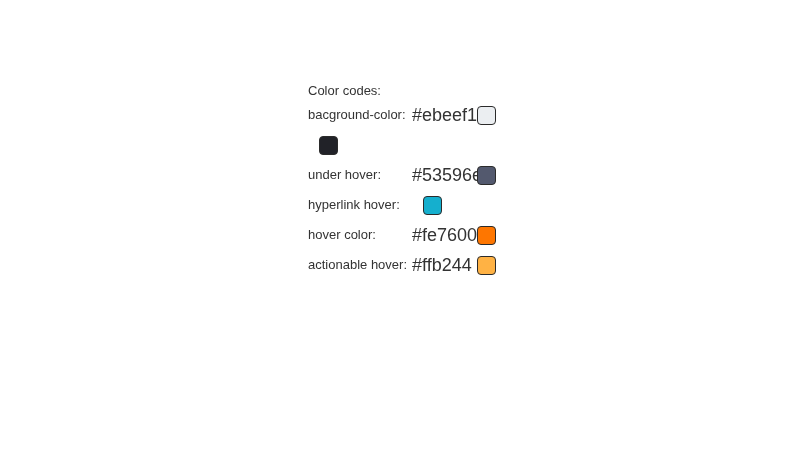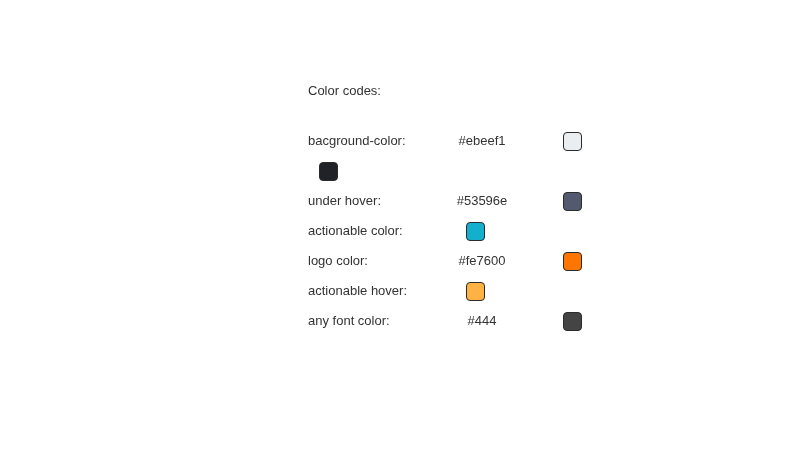--- a/index.html
+++ b/index.html
@@ -19,50 +19,49 @@
     position: absolute;
     left: 308px;
     top: 82px;
     width: 200px;
   }
 
   #panel-heading {
     font-size: 13px;
     line-height: 18px;
     color: #333333;
-    margin: 0 0 26px 0;
+    margin: 0 0 0 0;
     font-weight: normal;
     white-space: nowrap;
   }
 
   .color-row {
     display: flex;
     align-items: center;
     height: 30px;
-    gap: 43px;
   }
 
   .row-label {
     font-size: 13px;
     line-height: 30px;
     color: #333333;
     white-space: nowrap;
     flex: 0 0 auto;
     width: 104px;
     text-align: left;
   }
 
   .row-hex {
-    font-size: 13px;
+    font-size: 18px;
     line-height: 30px;
     color: #333333;
     white-space: nowrap;
     flex: 0 0 auto;
     width: 54px;
-    text-align: center;
+    text-align: right;
   }
 
   .row-swatch {
     flex: 0 0 auto;
     width: 17px;
     height: 17px;
     margin-left: 11px;
     border: 1.5px solid #2b2b2b;
     border-radius: 4px;
     box-sizing: content-box;
@@ -83,32 +82,28 @@
       </div>
       <div class="color-row">
         <div class="row-swatch" style="background: rgb(33, 34, 40);"></div>
       </div>
       <div class="color-row">
         <div class="row-label">under hover:</div>
         <div class="row-hex">#53596e</div>
         <div class="row-swatch" style="background: rgb(83, 89, 110);"></div>
       </div>
       <div class="color-row">
-        <div class="row-label">actionable color:</div>
+        <div class="row-label">hyperlink hover:</div>
         <div class="row-swatch" style="background: rgb(21, 175, 206);"></div>
       </div>
       <div class="color-row">
-        <div class="row-label">logo color:</div>
+        <div class="row-label">hover color:</div>
         <div class="row-hex">#fe7600</div>
         <div class="row-swatch" style="background: rgb(254, 118, 0);"></div>
       </div>
       <div class="color-row">
         <div class="row-label">actionable hover:</div>
+        <div class="row-hex">#ffb244</div>
         <div class="row-swatch" style="background: rgb(255, 178, 68);"></div>
-      </div>
-      <div class="color-row">
-        <div class="row-label">any font color:</div>
-        <div class="row-hex">#444</div>
-        <div class="row-swatch" style="background: rgb(68, 68, 68);"></div>
       </div>
     </div>
 
 </div>
 
 </body></html>

